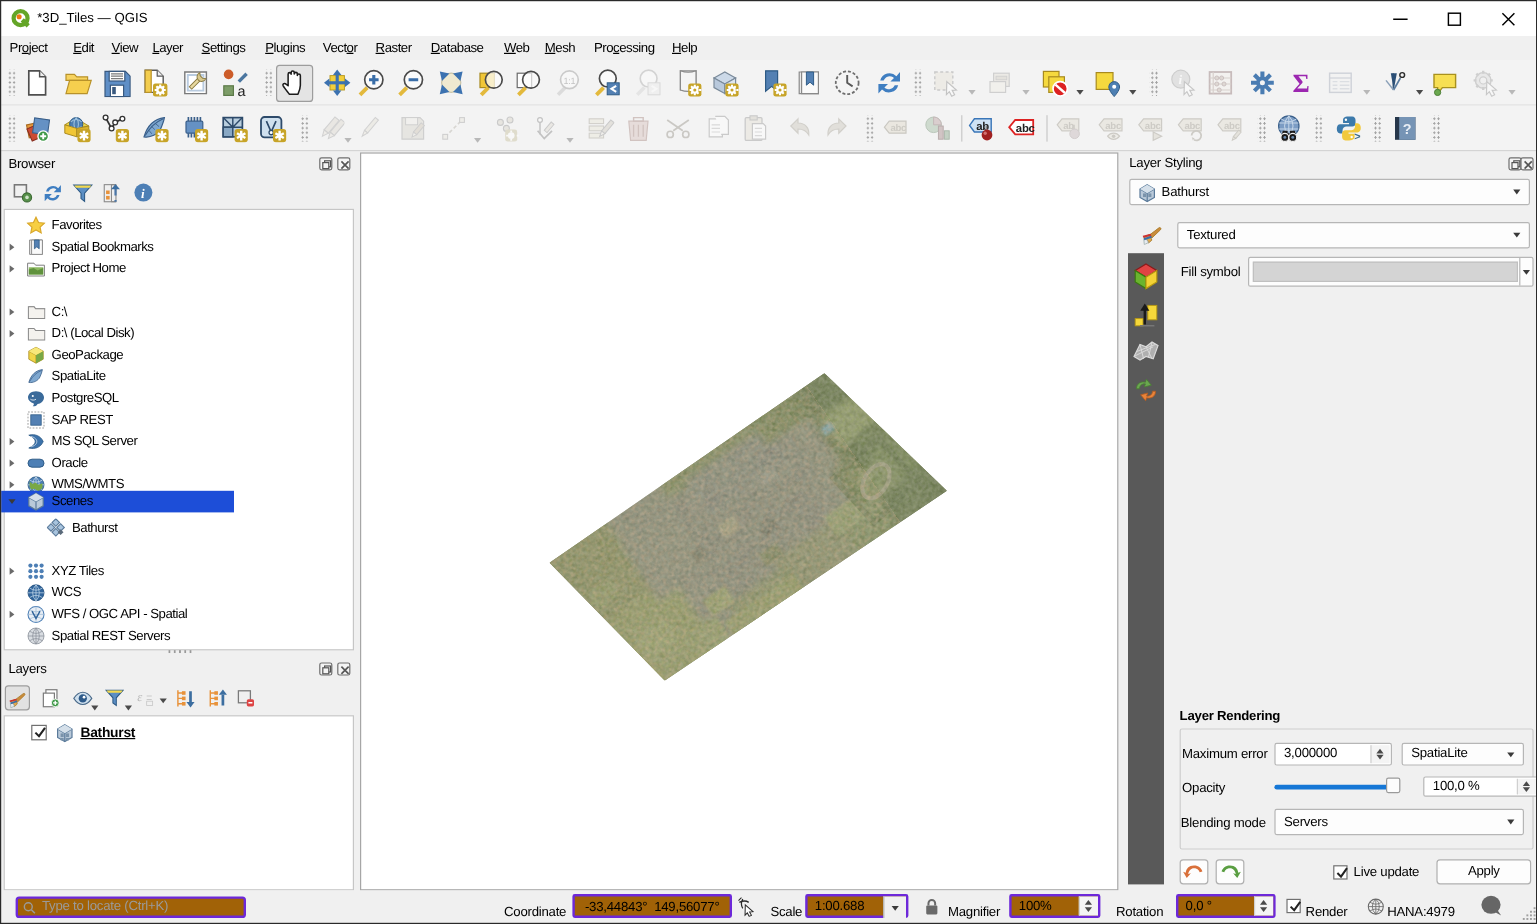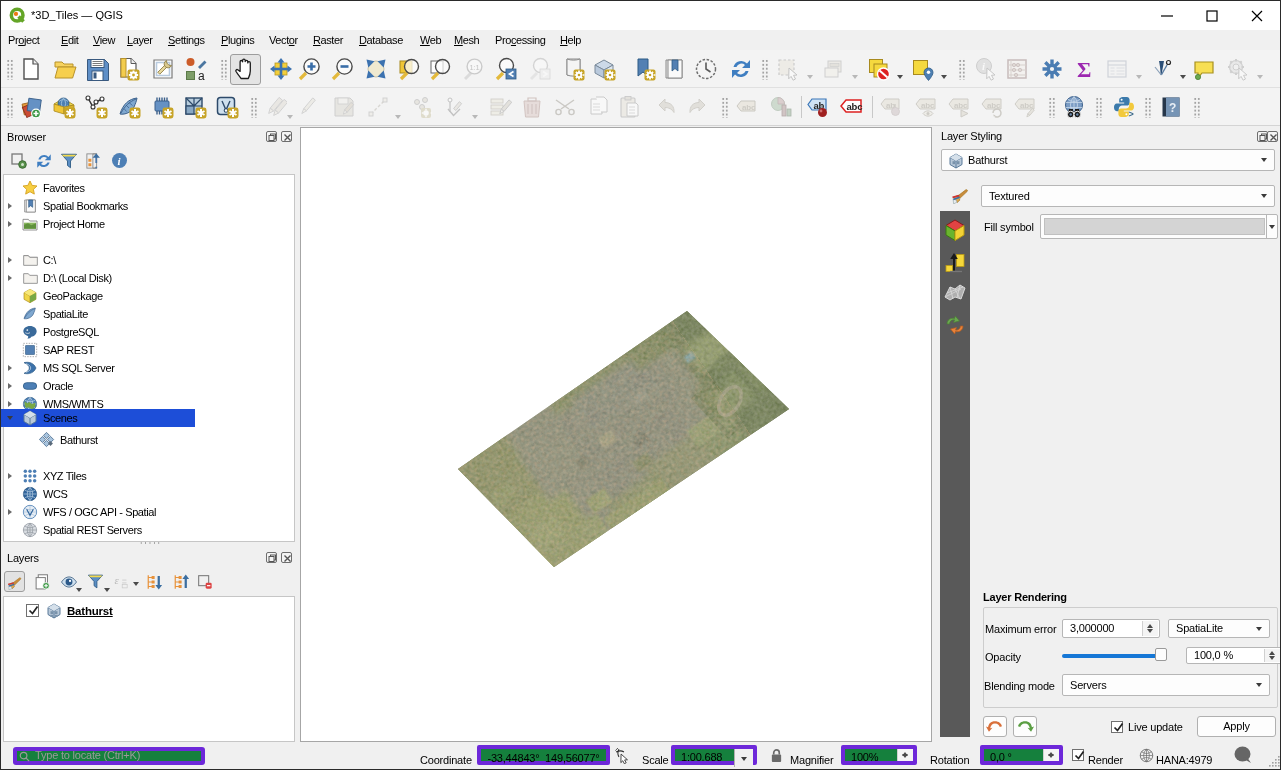--- a/index.html
+++ b/index.html
@@ -40,21 +40,21 @@
 .spinbox{position:absolute;background:#fff;border:1px solid #b6b6b6;border-radius:2px}
 .spinbox .stext{position:absolute;left:7px;top:4px;font-size:11px}
 .spinarrows{position:absolute;right:1px;top:1px;bottom:1px;width:16px;background:#f4f4f4;border-left:1px solid #d0d0d0}
 .sup{position:absolute;left:50%;margin-left:-3.5px;top:4px;width:0;height:0;border-left:3.5px solid transparent;border-right:3.5px solid transparent;border-bottom:4px solid #4a4a4a}
 .sdn{position:absolute;left:50%;margin-left:-3.5px;bottom:4px;width:0;height:0;border-left:3.5px solid transparent;border-right:3.5px solid transparent;border-top:4px solid #4a4a4a}
 .checkbox{position:absolute;width:13px;height:13px;background:#fff;border:1px solid #707070}
 .checkbox svg{position:absolute;left:0px;top:-1px;width:13px;height:13px}
 
 #statusbar{position:absolute;left:1px;top:742px;width:1279px;height:27px;background:#f0f0f0;font-size:11px}
 .sbtext{position:absolute;top:12px;font-size:11px}
-.sbinput{position:absolute;top:3px;height:20px;background:#15803d;border:4px solid #6d28d9;border-radius:2px;font-size:11px}
+.sbinput{position:absolute;top:3px;height:20px;background:#a16207;border:2px solid #6d28d9;border-radius:2px;font-size:11px}
 </style></head>
 <body>
 <div id="titlebar">
 <svg class="abs" style="left:8px;top:6px" width="17" height="17" viewBox="0 0 24 24">
 <circle cx="11.5" cy="11.5" r="8.2" fill="none" stroke="#64a527" stroke-width="5"></circle>
 <circle cx="9.8" cy="9.8" r="3" fill="#ee7913"></circle>
 <path d="M13.5 13.5L20.5 20.5" stroke="#64a527" stroke-width="5.2"></path>
 </svg>
 <span id="title-text">*3D_Tiles — QGIS</span>
 <svg class="abs" style="left:1155px;top:9px" width="22" height="12" viewBox="0 0 22 12">

